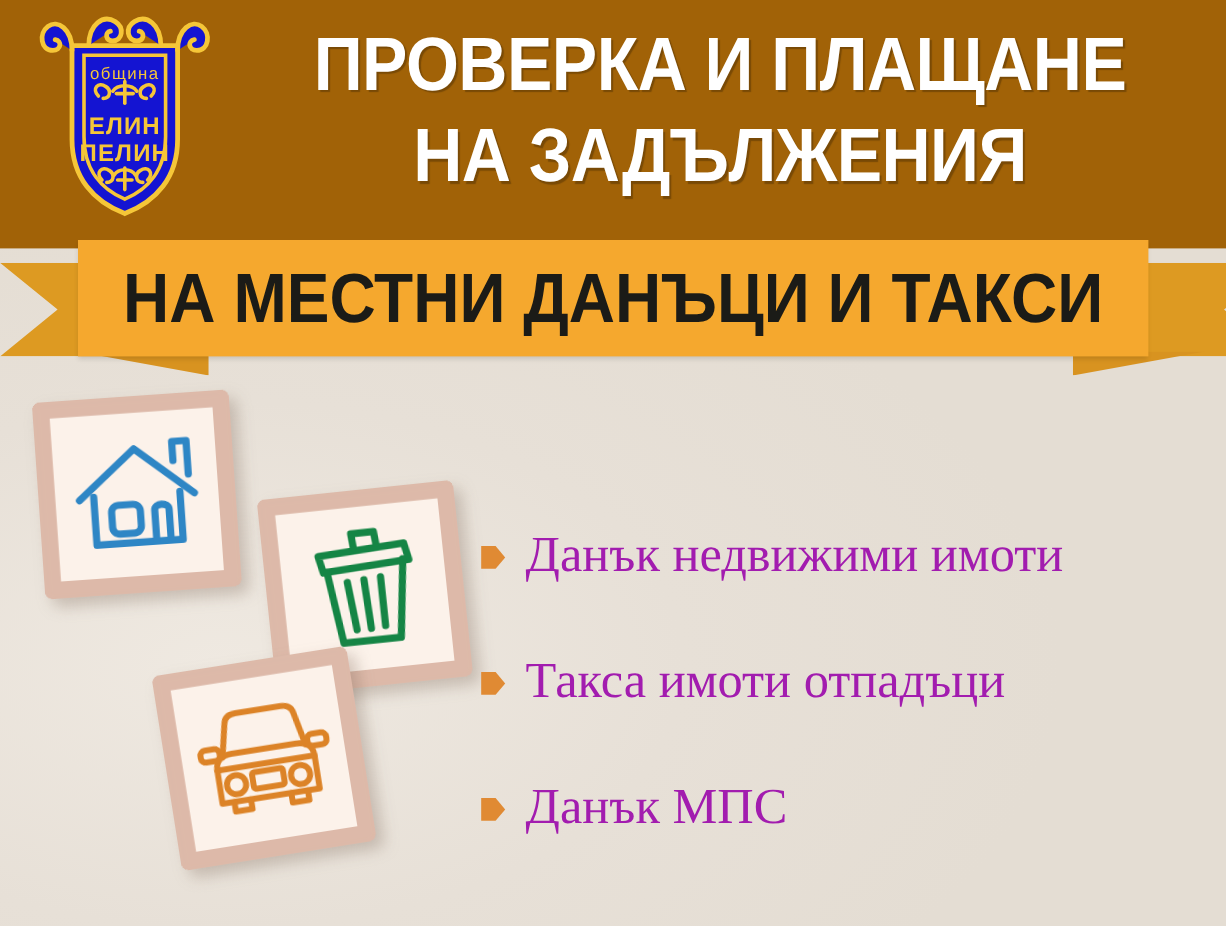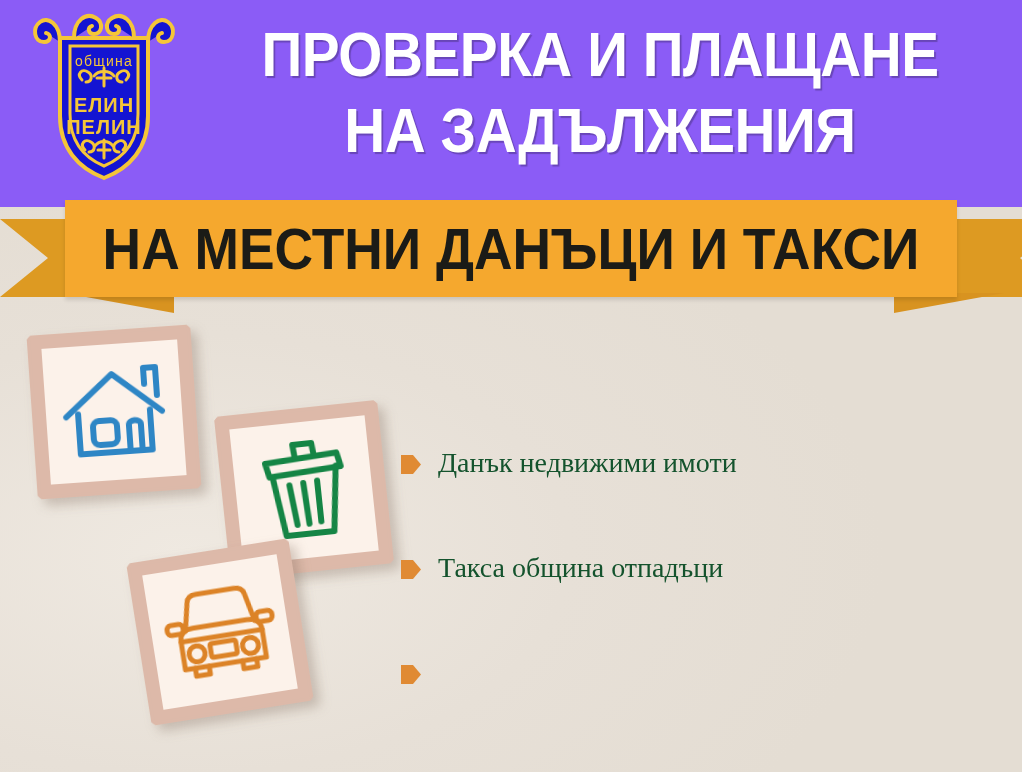--- a/index.html
+++ b/index.html
@@ -27,21 +27,21 @@
     width: 1022px; height: 574px;
     background:
       radial-gradient(ellipse 700px 400px at 18% 62%, #efe9e1 0%, #e7e0d7 55%, #e4ddd3 100%);
   }
 
   
   .header {
     position: absolute;
     left: 0; top: 0;
     width: 1022px; height: 207px;
-    background: #8b5cf6;
+    background: #a16207;
     overflow: hidden;
   }
   .header-title {
     position: absolute;
     left: 186px; top: 16px;
     width: 828px;
     text-align: center;
     color: #ffffff;
     font-family: "Liberation Sans", sans-serif;
     font-weight: bold;
@@ -141,22 +141,22 @@
   .list-item:last-child { margin-bottom: 0; }
   .bullet {
     flex: 0 0 auto;
     width: 22px; height: 23px;
     margin-right: 16px;
     margin-top: 2px;
   }
   .bullet svg { display: block; width: 22px; height: 23px; }
   .list-label {
     font-family: "Liberation Serif", serif;
-    font-size: 28px;
-    color: #14532d;
+    font-size: 42px;
+    color: #a21caf;
     line-height: 1;
     white-space: nowrap;
   }
 </style>
 </head>
 <body>
 
 <div class="poster">
 
   <div class="bg-wash"></div>
@@ -299,26 +299,27 @@
       </span>
       <span class="list-label">Данък недвижими имоти</span>
     </div>
 
     <div class="list-item">
       <span class="bullet">
         <svg viewBox="0 0 22 23" xmlns="http://www.w3.org/2000/svg">
           <path d="M1 2 H13 L21 11.5 L13 21 H1 Z" fill="#e08a33"></path>
         </svg>
       </span>
-      <span class="list-label">Такса община отпадъци</span>
+      <span class="list-label">Такса имоти отпадъци</span>
     </div>
 
     <div class="list-item">
       <span class="bullet">
         <svg viewBox="0 0 22 23" xmlns="http://www.w3.org/2000/svg">
           <path d="M1 2 H13 L21 11.5 L13 21 H1 Z" fill="#e08a33"></path>
         </svg>
       </span>
+      <span class="list-label">Данък МПС</span>
     </div>
 
   </div>
 
 </div>
 
 </body></html>

